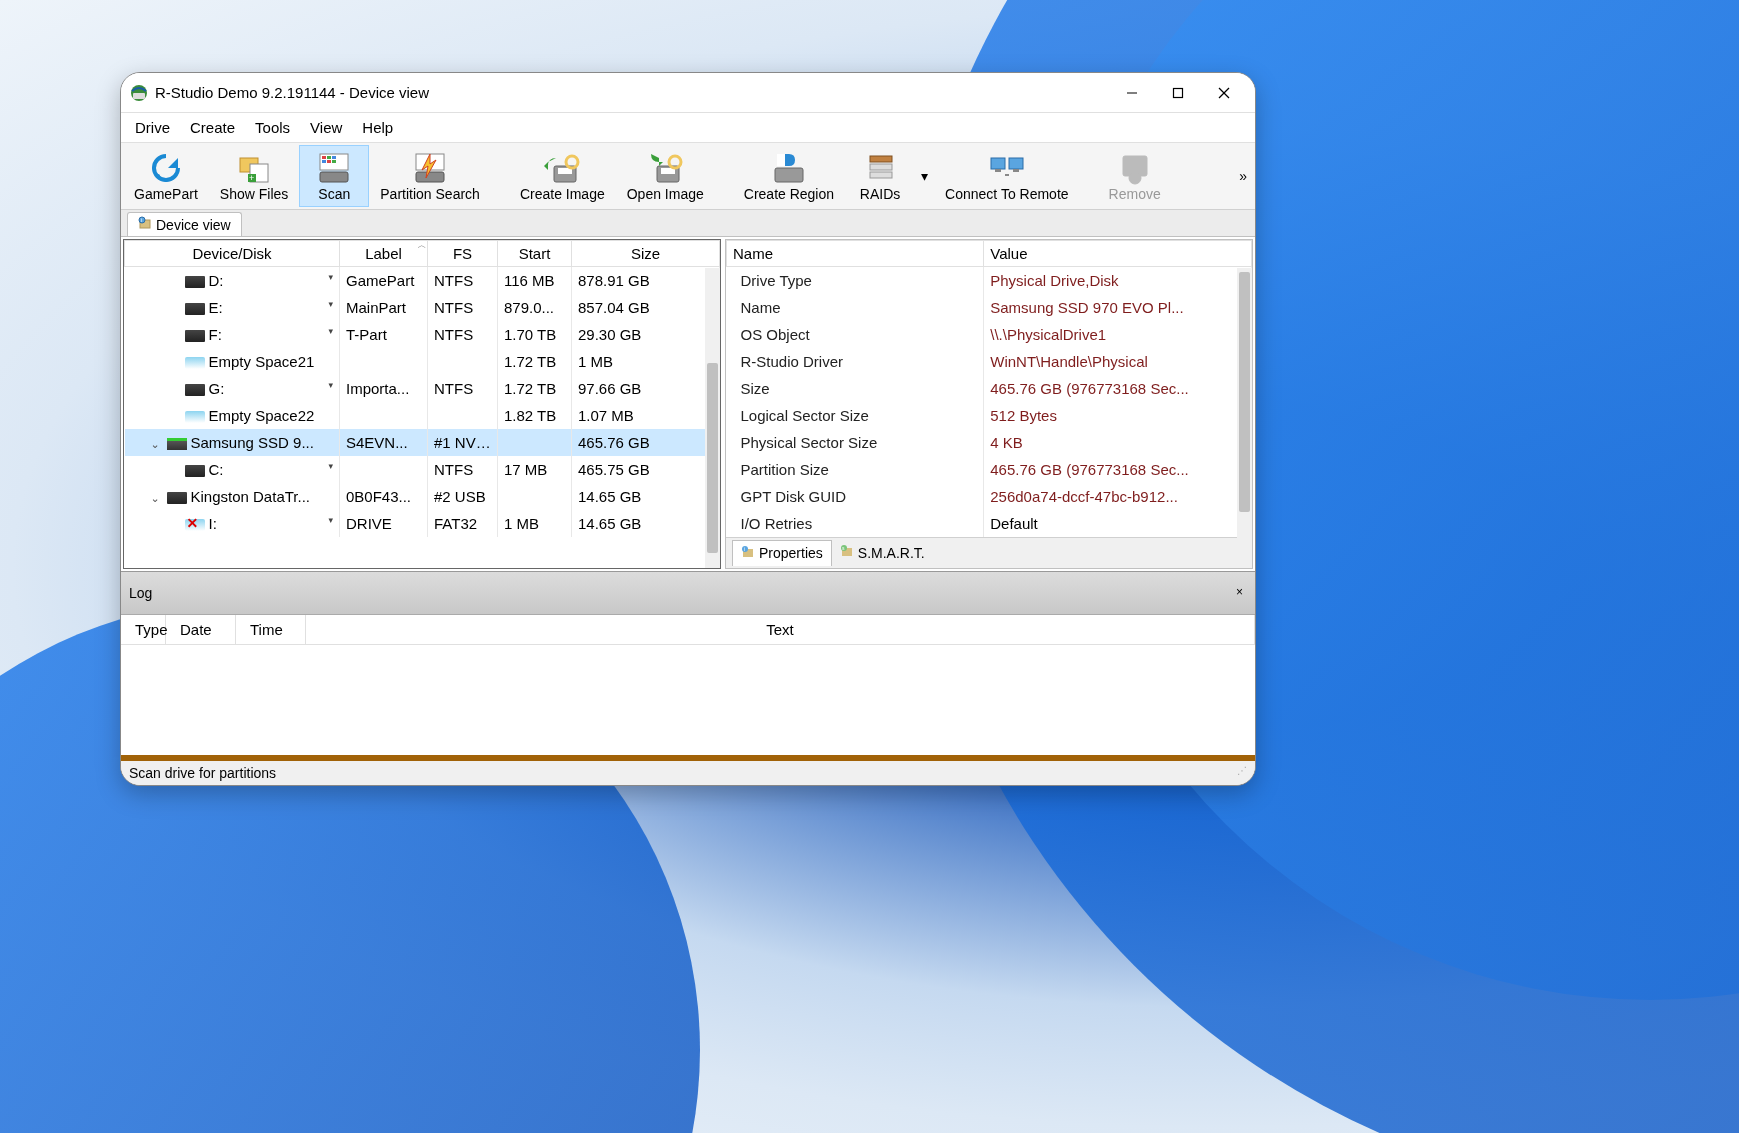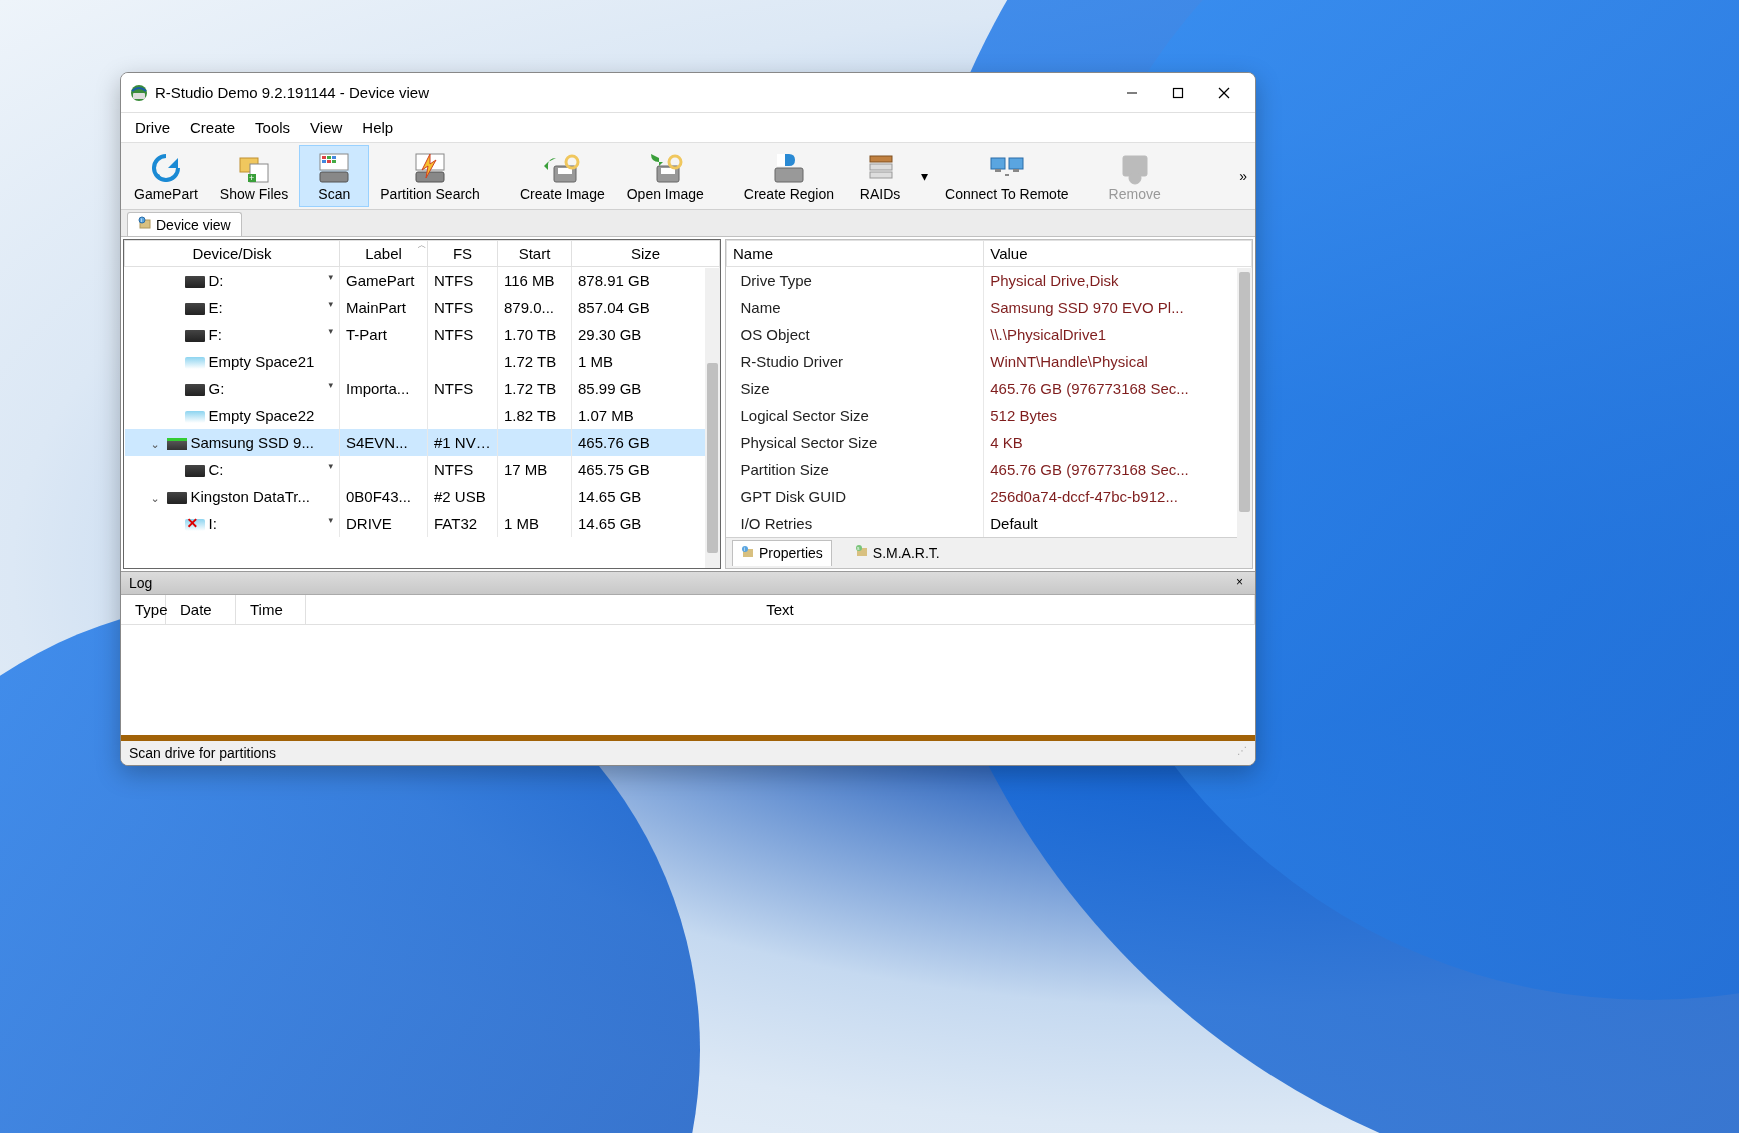--- a/index.html
+++ b/index.html
@@ -18,21 +18,21 @@
   background: linear-gradient(135deg, #1c7cf0, #0a4db8);
   opacity: 0.8;
 }
 .window {
   position: absolute;
   left: 120px;
   top: 72px;
   width: 1136px;
   background: #f5f5f5;
   border: 1px solid #888;
-  border-radius: 8px;
+  border-radius: 20px;
   box-shadow: 0 8px 24px rgba(0,0,0,0.25);
   overflow: hidden;
 }
 .titlebar {
   display: flex;
   align-items: center;
   height: 40px;
   padding: 0 8px;
   background: #fff;
   border-bottom: 1px solid #e0e0e0;
@@ -135,28 +135,28 @@
 .drv-removed { position: relative; background: linear-gradient(#8dd4f0,#fff); border-radius: 2px; }
 .drv-removed::after { content: "✕"; position: absolute; left: 2px; top: -4px; color: #d00; font-weight: bold; font-size: 14px; }
 .dd { float: right; font-size: 9px; color: #444; }
 .prop-name { color: #222; }
 .prop-val { color: #7f1d1d; }
 .right-tabs {
   display: flex;
   background: #f0f0f0;
   border-top: 1px solid #d0d0d0;
   padding: 2px 6px;
-  gap: 15px;
+  gap: 0;
 }
 .right-tab { display: flex; align-items: center; gap: 4px; padding: 4px 8px; cursor: pointer; font-size: 14px; }
 .right-tab.active { background: #fff; border: 1px solid #c0c0c0; border-bottom: none; }
 .log-panel { background: #fff; border-top: 1px solid #999; }
 .log-header {
   background: linear-gradient(#dcdcdc,#c8c8c8);
-  padding: 3px 8px;
+  padding: 13px 8px;
   font-size: 14px;
   display: flex;
   justify-content: space-between;
   border-bottom: 1px solid #aaa;
 }
 .log-close { cursor: pointer; font-size: 12px; padding: 0 4px; }
 .log-cols { display: flex; border-bottom: 1px solid #e0e0e0; }
 .log-col { padding: 6px 14px; font-size: 15px; border-right: 1px solid #e0e0e0; }
 .log-body { height: 110px; background: #fff; }
 .statusbar { background: #f0f0f0; border-top: 6px solid #a16207; padding: 4px 8px; font-size: 14px; display:flex; justify-content:space-between; }
@@ -388,21 +388,21 @@
               <td></td>
               <td></td>
               <td>1.72 TB</td>
               <td>1 MB</td>
             </tr>
             <tr class="row">
               <td style="padding-left:44px"><span class="expand-toggle"></span><span class="drv-icon drv-hdd"></span><span>G:</span><span class="dd">▾</span></td>
               <td>Importa...</td>
               <td>NTFS</td>
               <td>1.72 TB</td>
-              <td>85.99 GB</td>
+              <td>97.66 GB</td>
             </tr>
             <tr class="row">
               <td style="padding-left:44px"><span class="expand-toggle"></span><span class="drv-icon drv-empty"></span><span>Empty Space22</span></td>
               <td></td>
               <td></td>
               <td>1.82 TB</td>
               <td>1.07 MB</td>
             </tr>
             <tr class="row selected">
               <td style="padding-left:26px"><span class="expand-toggle">⌄</span><span class="drv-icon drv-ssd"></span><span>Samsung SSD 9...</span></td>

